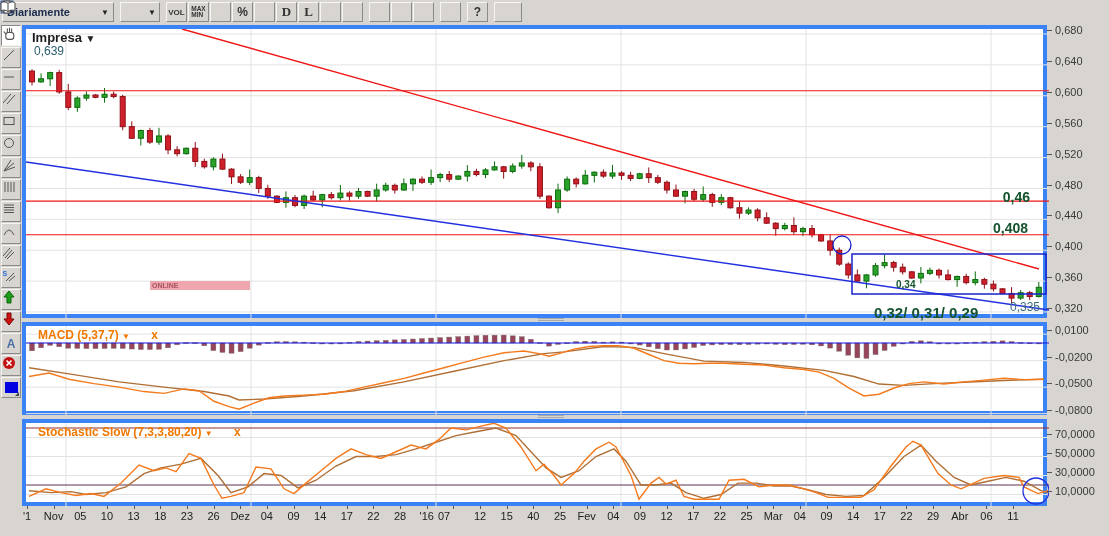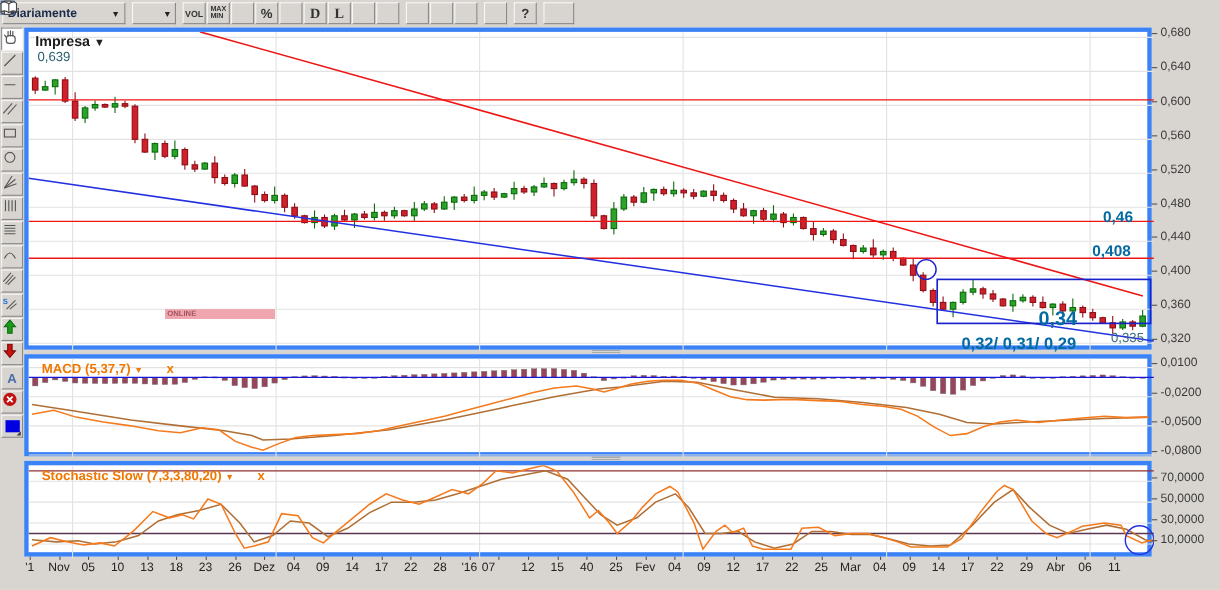--- a/index.html
+++ b/index.html
@@ -39,24 +39,24 @@
   #panel-stoch { left:22px; top:419px; width:1025px; height:87px; }
   .splitter { position:absolute; left:22px; width:1025px; height:4px; background:#d8d5d0; cursor:row-resize; }
   .grip { position:absolute; left:516px; top:0; width:26px; height:4px;
           background:repeating-linear-gradient(#aaa 0 1px, transparent 1px 2px); }
 
   .lbl { position:absolute; white-space:nowrap; }
   #symbol-label { left:6px; top:1px; font-size:13px; font-weight:bold; color:#1c1c1c; z-index:5; }
   #symbol-label .caret { font-size:10px; }
   #last-price { left:8px; top:15px; font-size:12px; color:#2a5f6f; z-index:5; }
 
-  .blue-note { color:#0369a1; font-weight:bold; z-index:6; }
+  .blue-note { color:#14532d; font-weight:bold; z-index:6; }
   #note-46      { right:13px; top:160px; font-size:14px; text-align:right; }
   #note-408     { right:15px; top:191px; font-size:14px; text-align:right; }
-  #note-34      { left:918px; top:250px; font-size:18px; }
+  #note-34      { left:870px; top:250px; font-size:10px; }
   #note-335     { left:984px; top:271px; font-size:12px; color:#3a6b7a; font-weight:normal; }
   #note-targets { left:848px; top:275px; font-size:15px; }
 
   #watermark { left:124px; top:252px; z-index:1; }
   #wm-name { font-size:27px; font-weight:bold; color:#c9c9c9; letter-spacing:-1px; line-height:24px; }
   #wm-bar  { width:100px; height:9px; background:#efa6ae; font-size:7px; line-height:9px;
              color:#a85560; padding-left:2px; font-weight:bold; }
 
   .ind-header { position:absolute; left:12px; top:2px; z-index:5; font-size:12px;
                 font-weight:bold; color:#f07800; }

